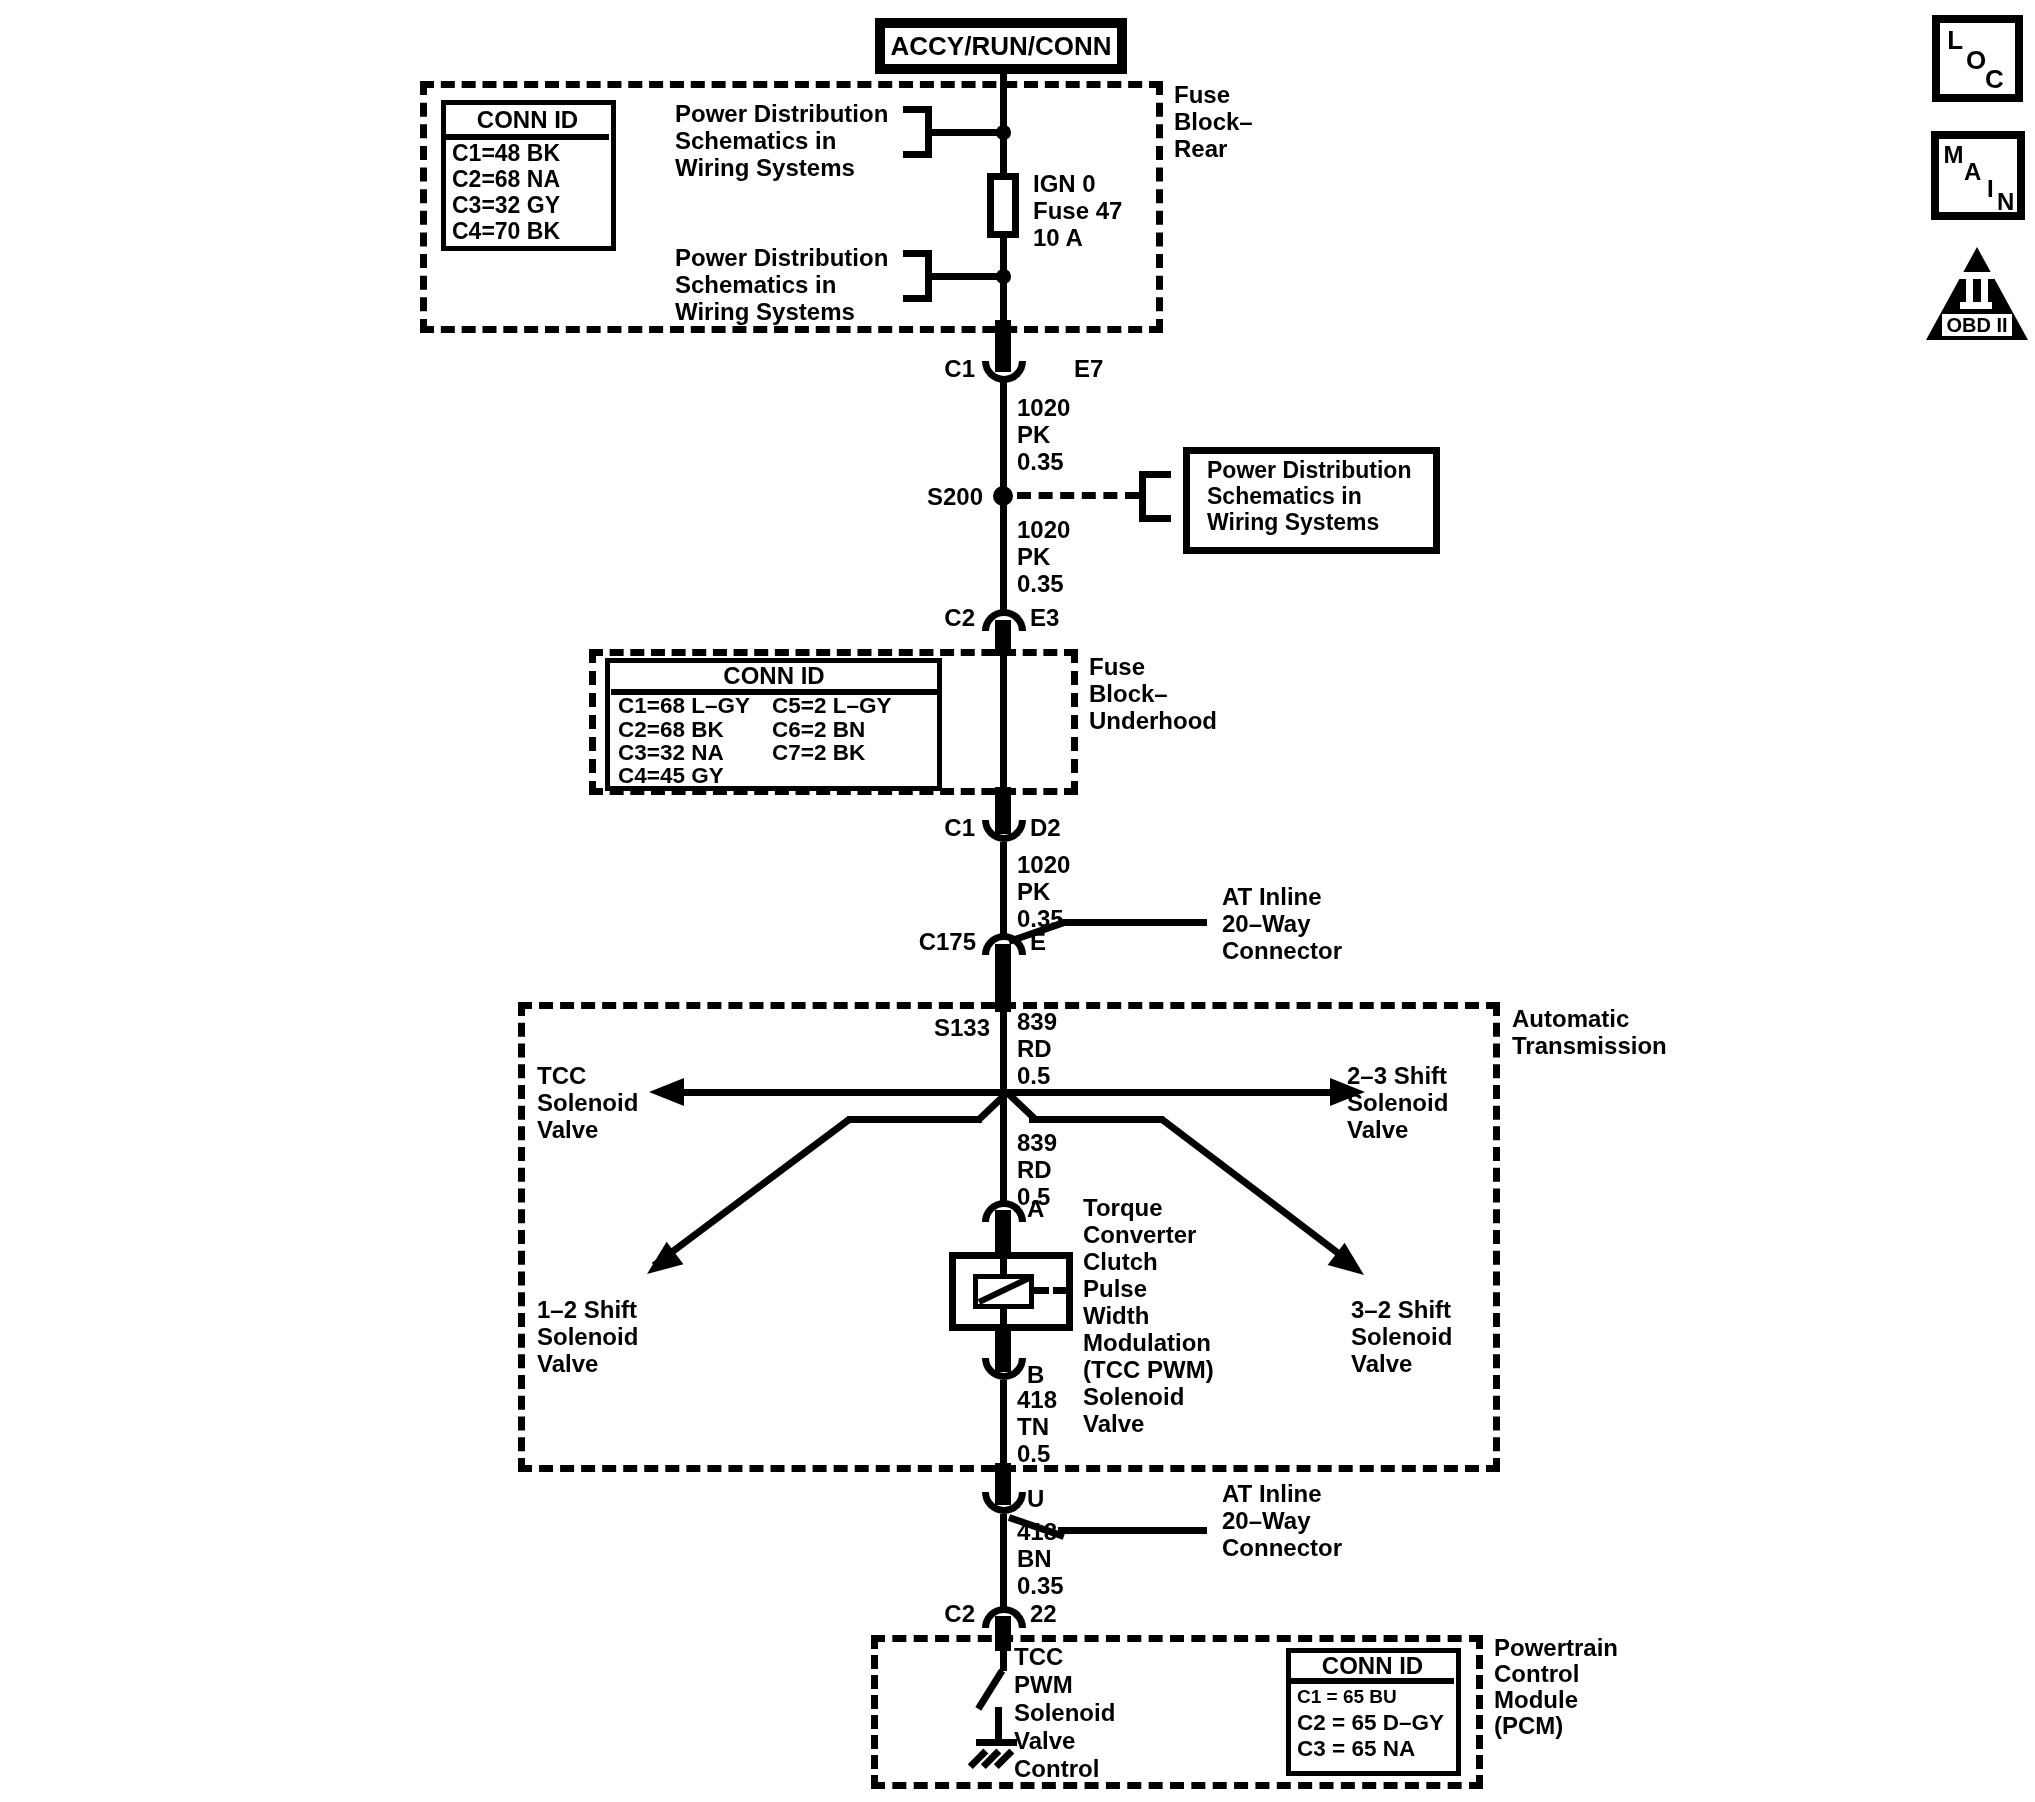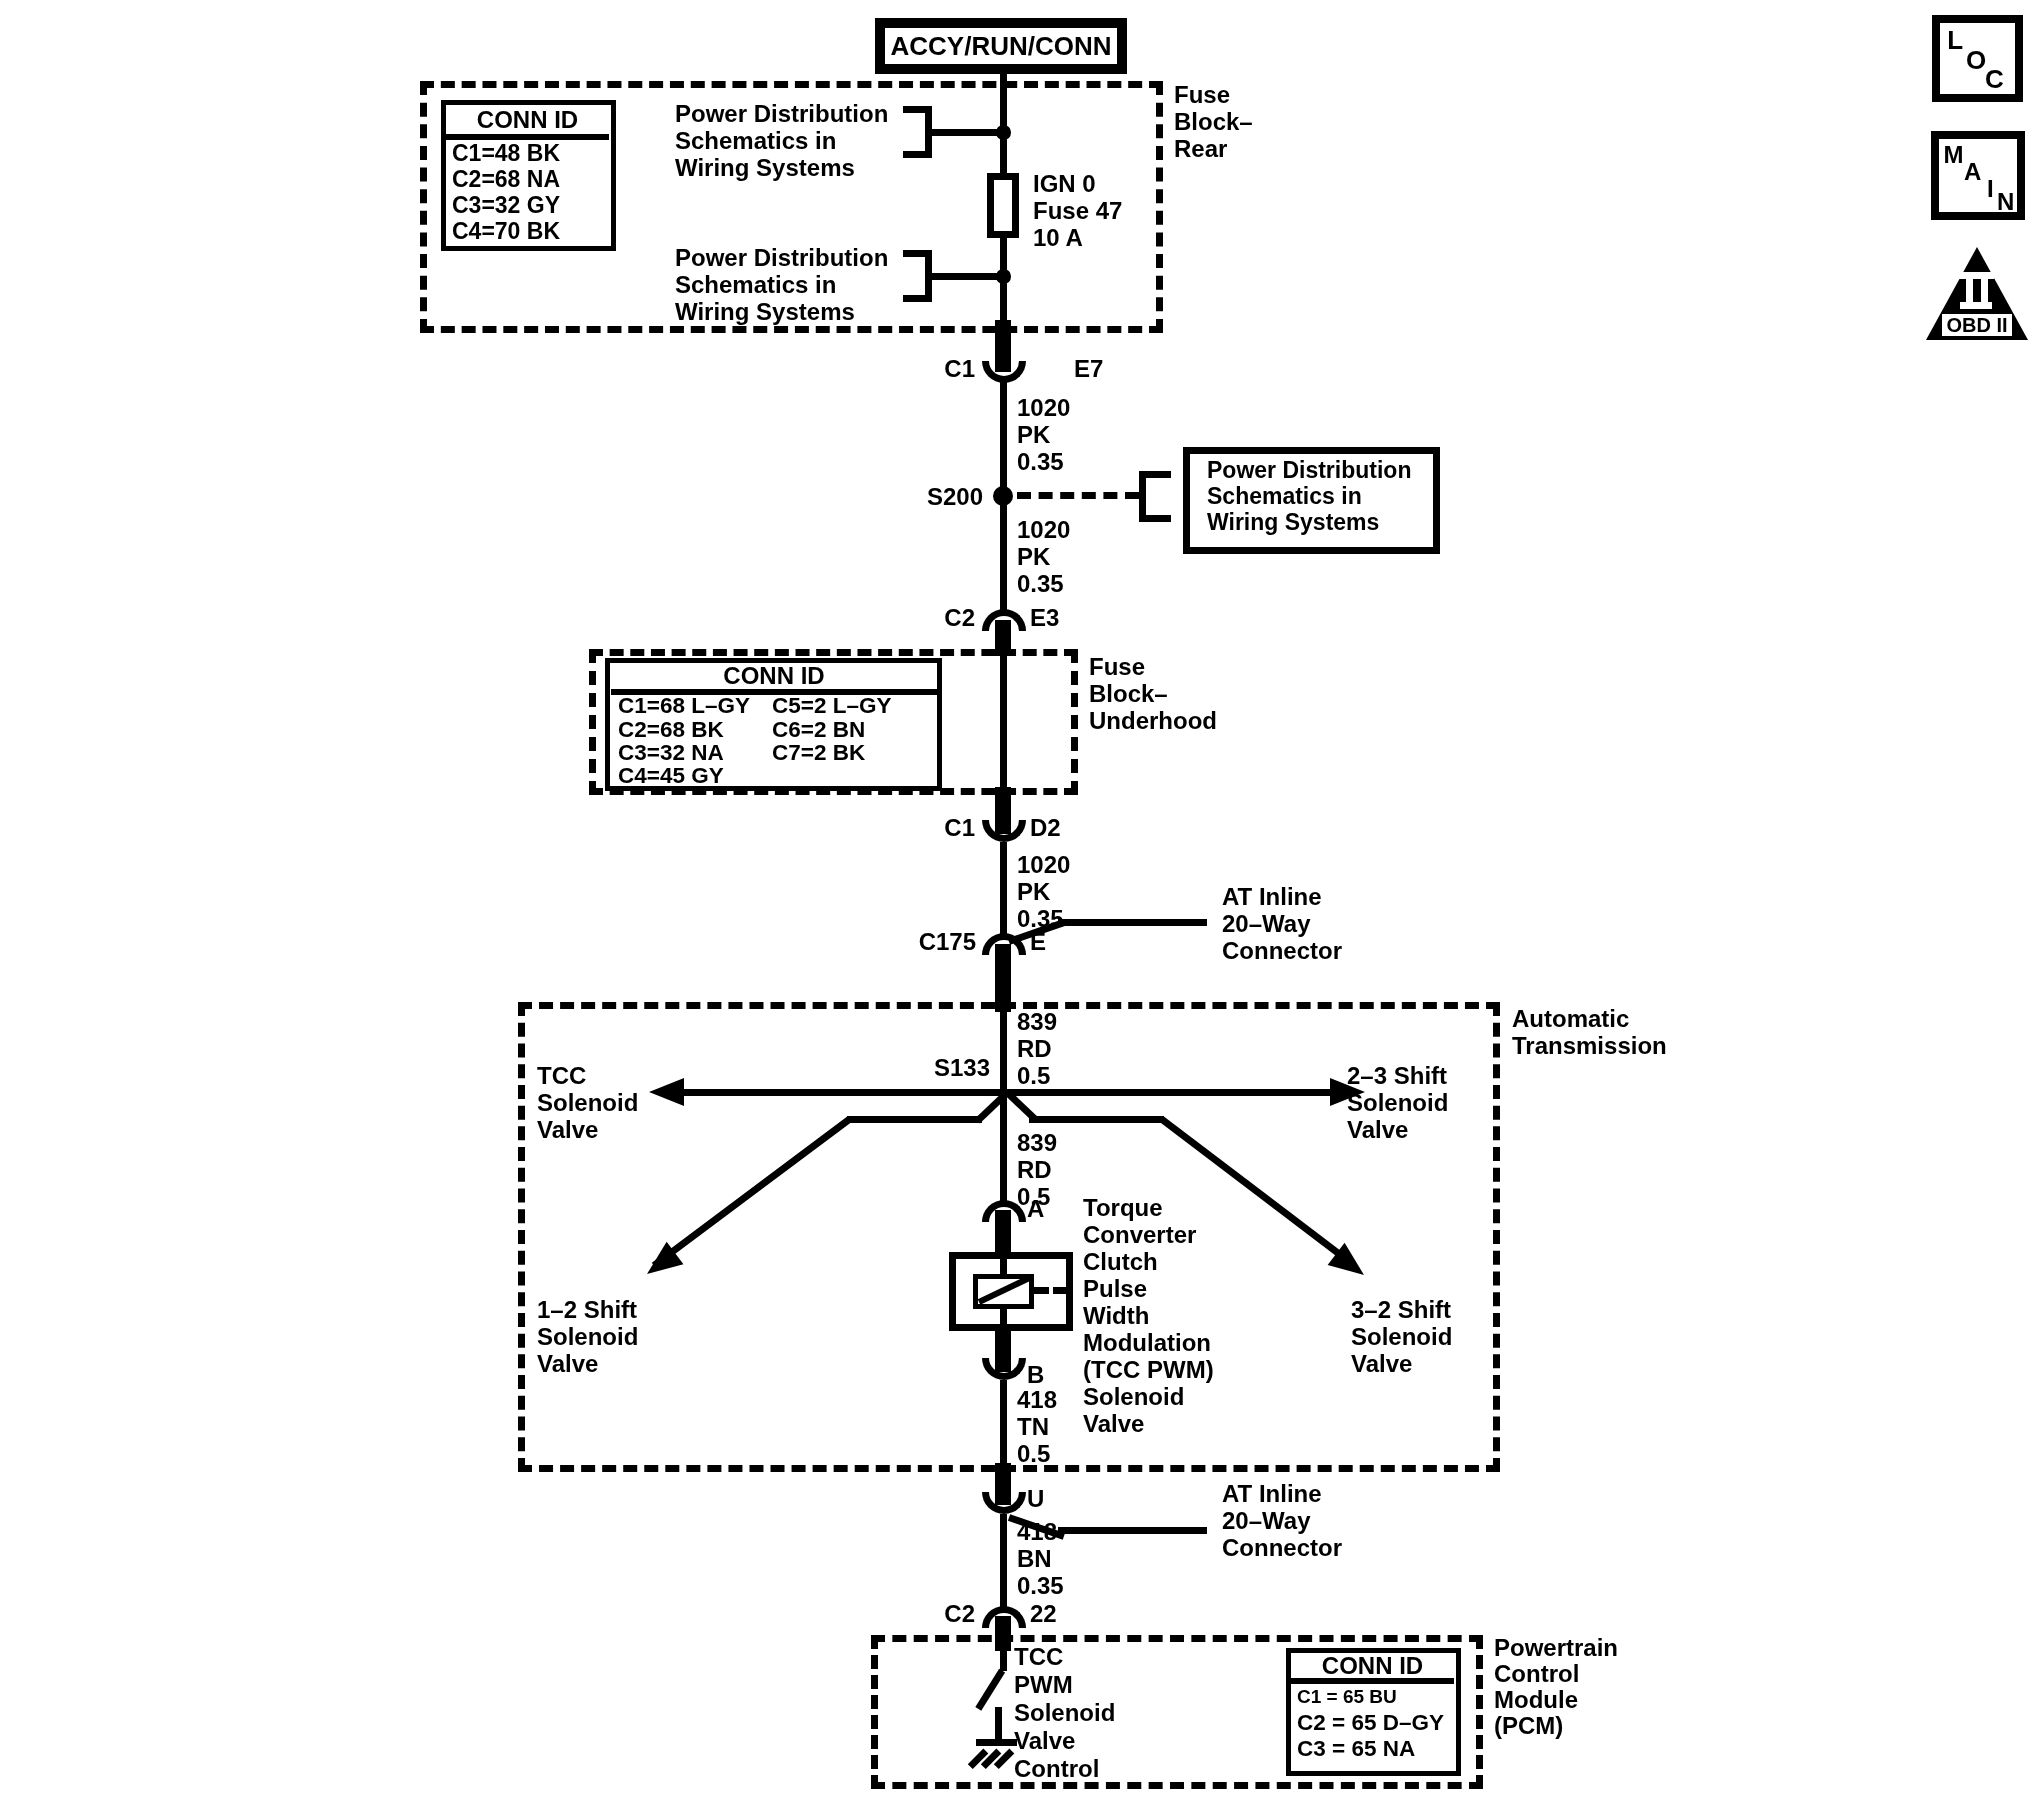--- a/index.html
+++ b/index.html
@@ -144,21 +144,21 @@
   <div class="lbl r" style="left:889px;top:928px;width:87px;">C175</div>
   <div class="lbl" style="left:1030px;top:928px;">E</div>
 
   <div class="dashbox" style="left:518px;top:1002px;width:982px;height:470px;"></div>
   <div class="lbl" style="left:1512px;top:1005px;">Automatic
 Transmission</div>
 
   <div class="lbl" style="left:1017px;top:1008px;">839
 RD
 0.5</div>
-  <div class="lbl r" style="left:894px;top:1054px;width:96px;">S133</div>
+  <div class="lbl r" style="left:894px;top:1014px;width:96px;">S133</div>
 
   <div class="wire" style="left:684px;top:1089px;width:647px;height:7.3px;"></div>
   <div class="ah-l" style="left:649px;top:1078px;"></div>
   <div class="ah-r" style="left:1330px;top:1078px;"></div>
   <div class="lbl" style="left:537px;top:1062px;">TCC
 Solenoid
 Valve</div>
   <div class="lbl" style="left:1347px;top:1062px;">2–3 Shift
 Solenoid
 Valve</div>

